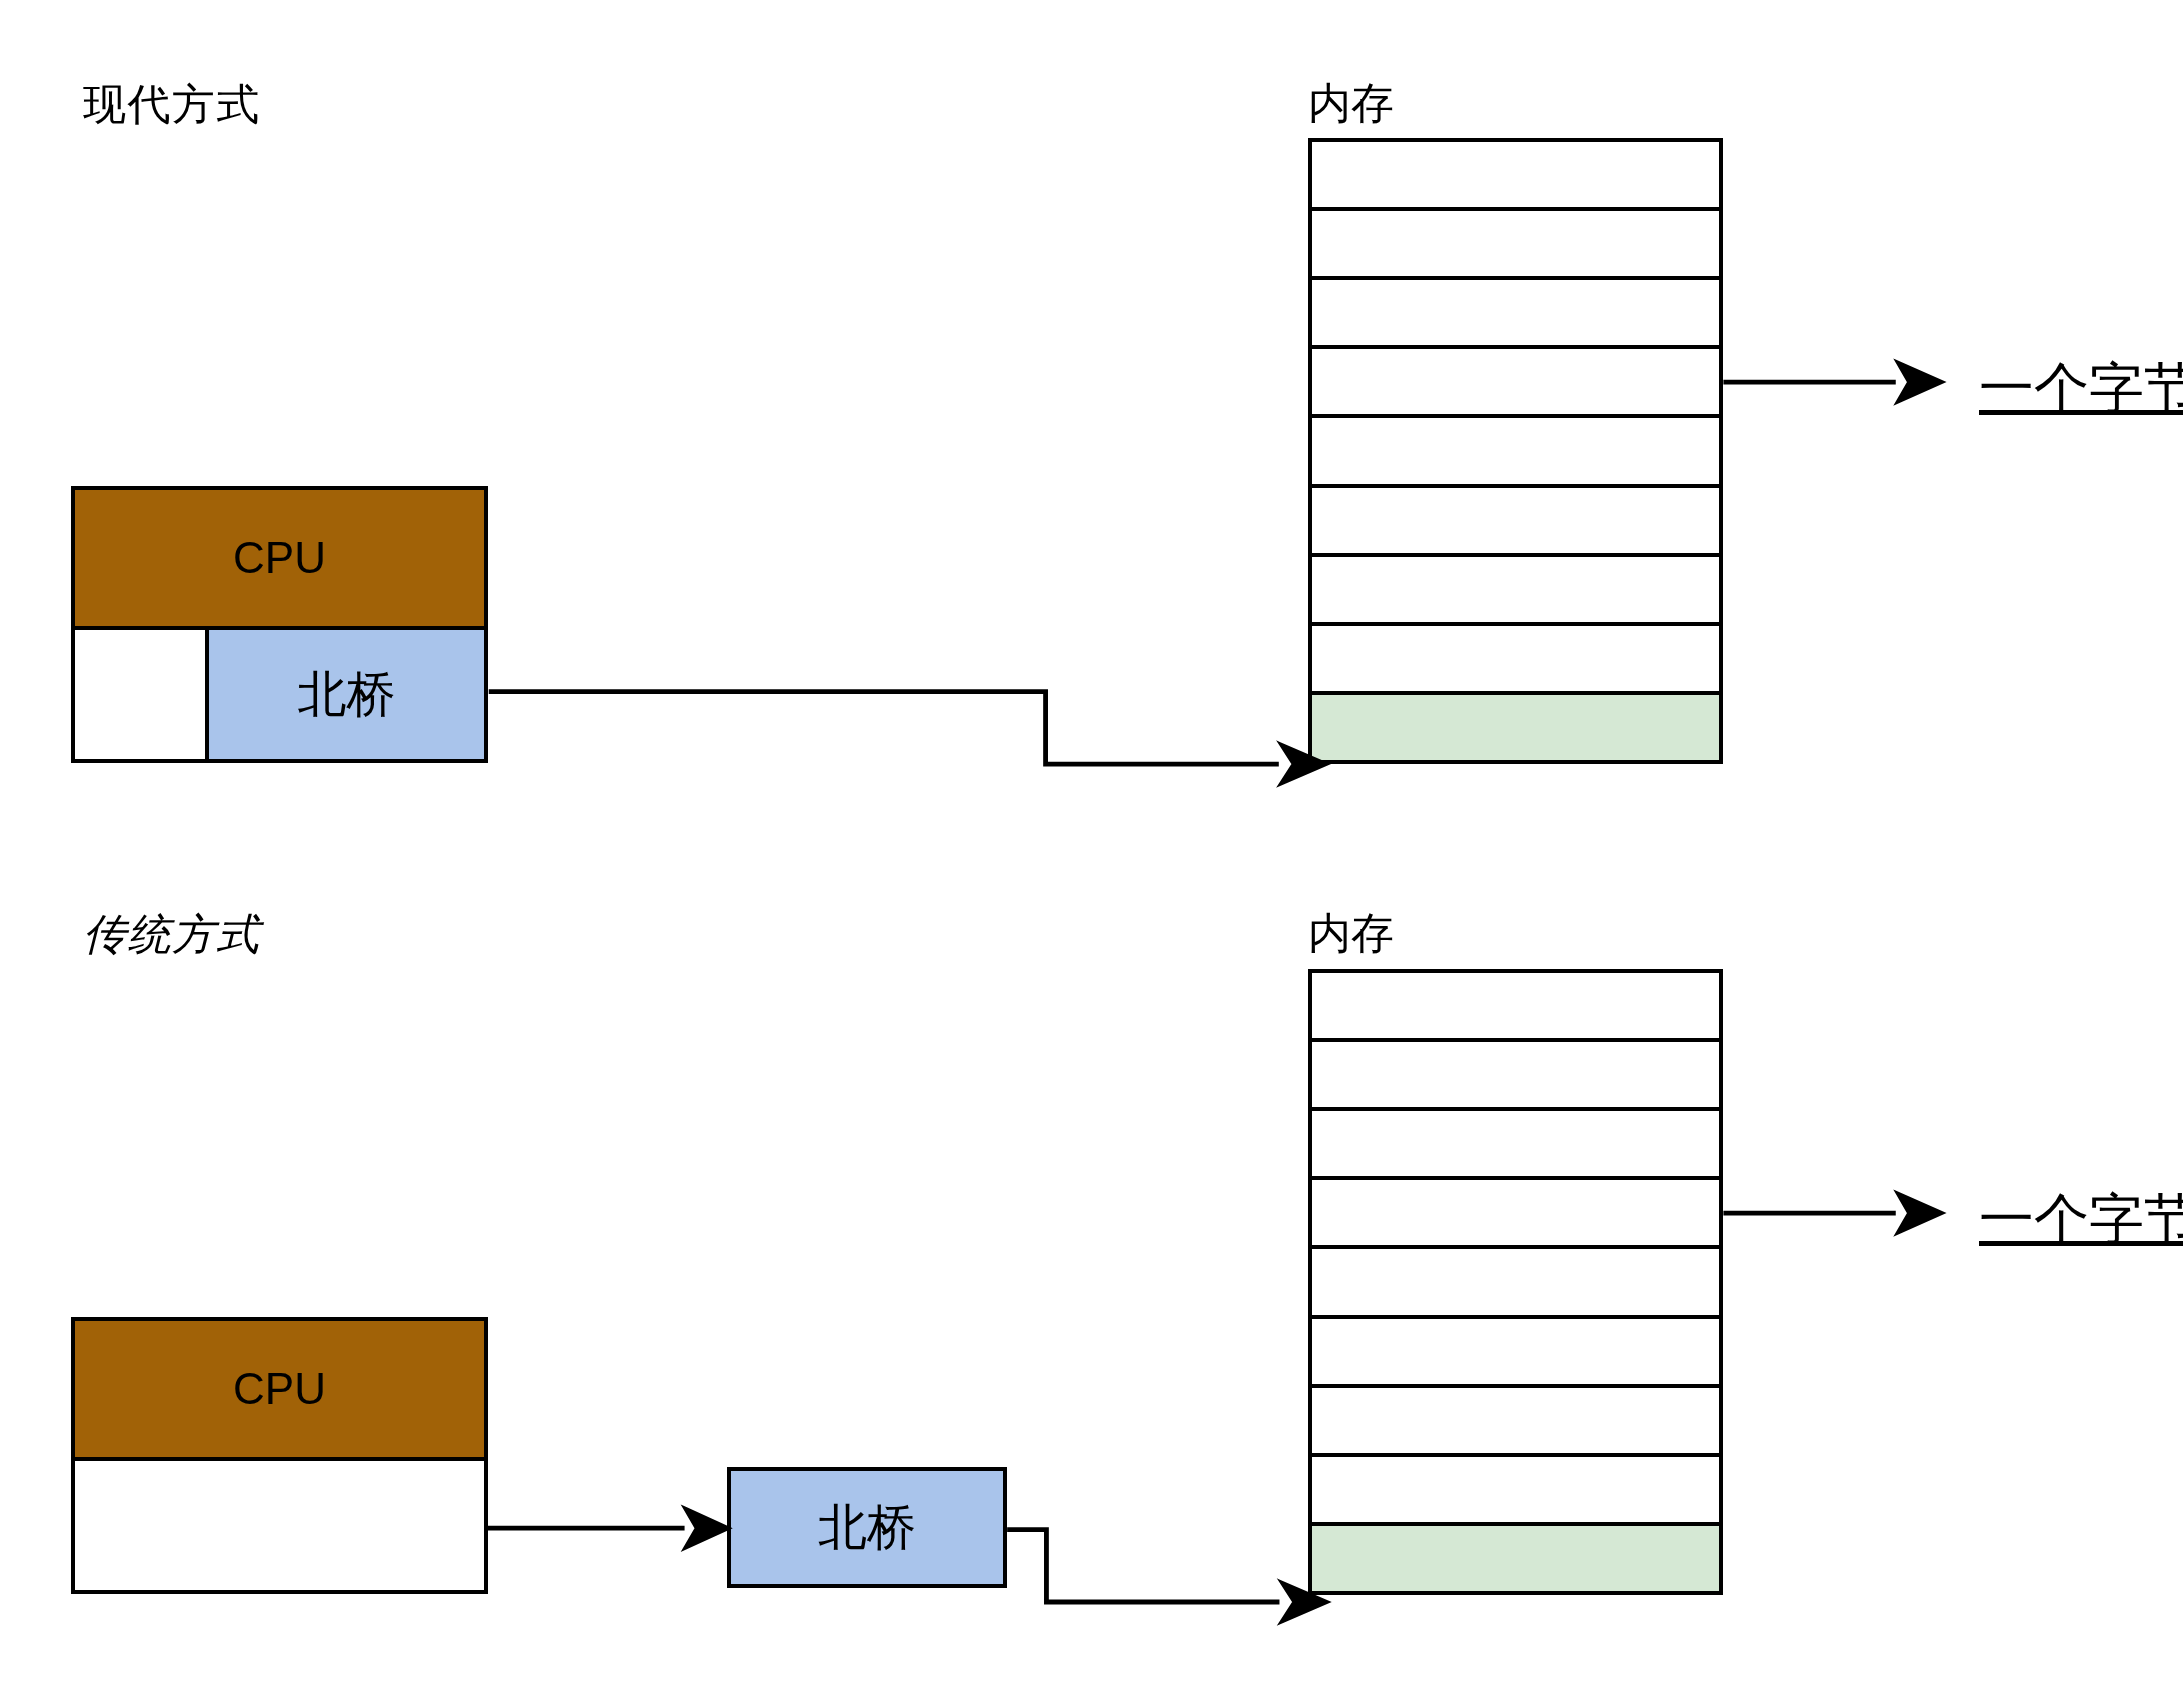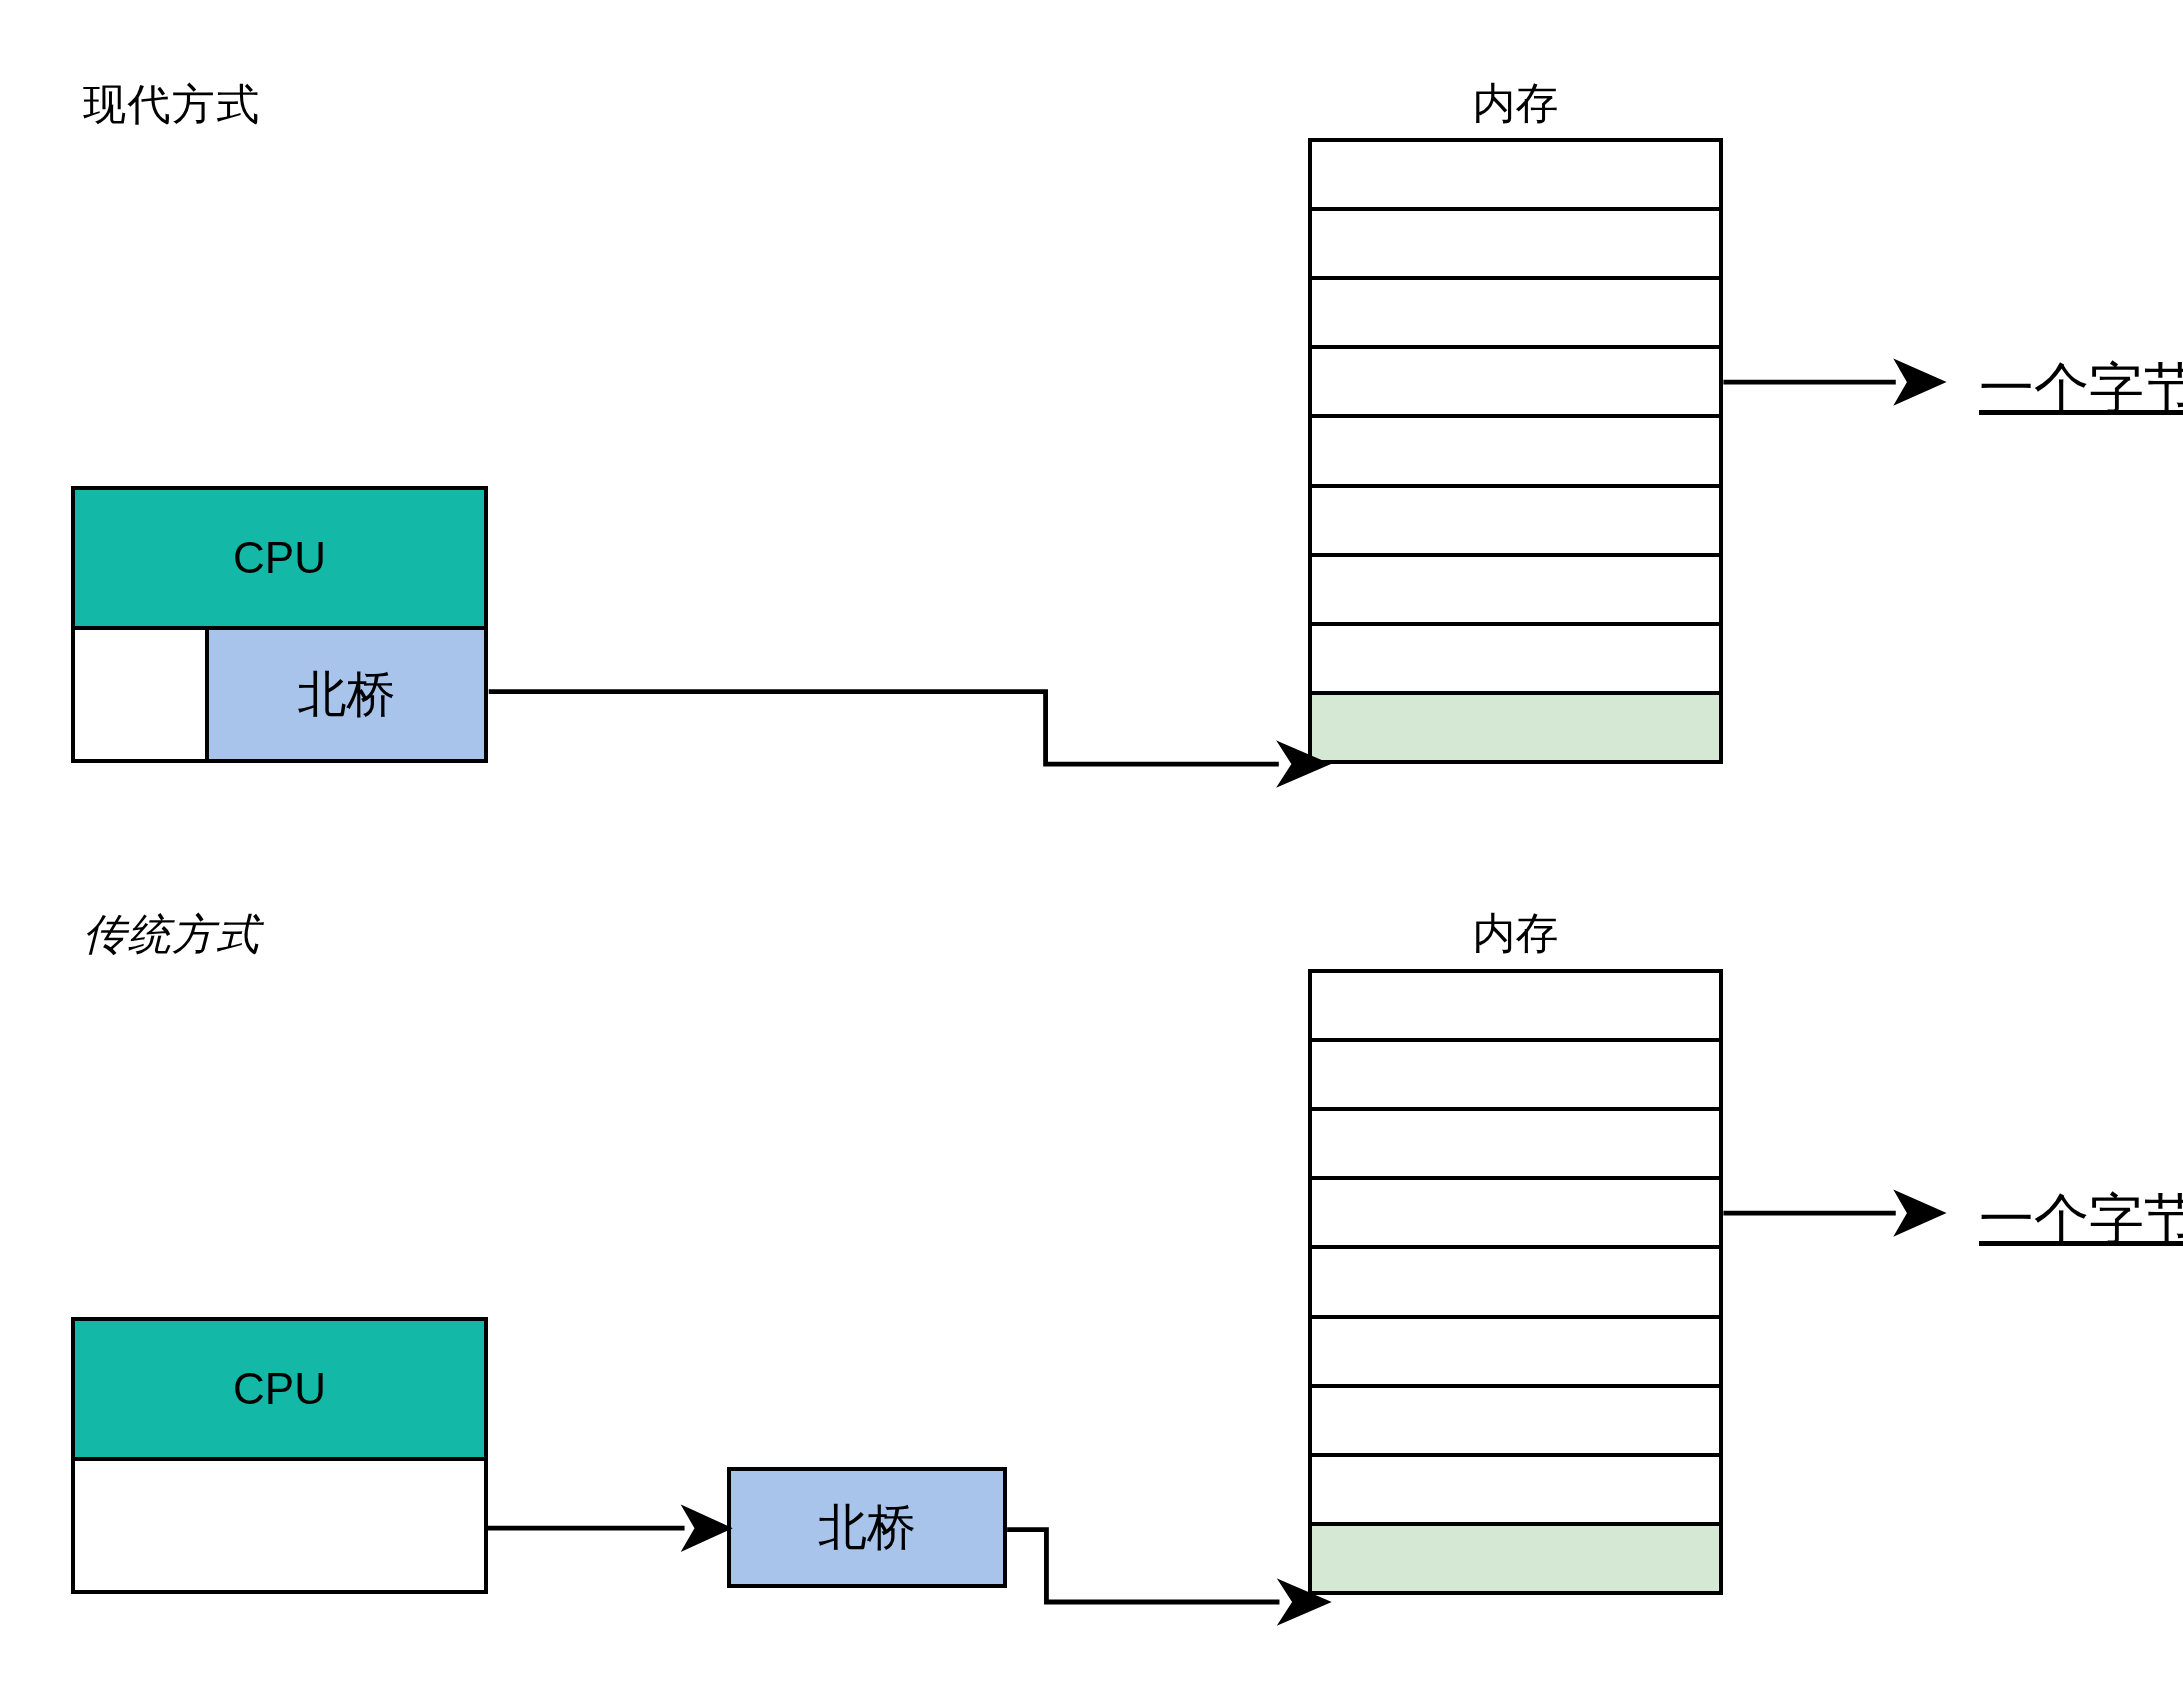--- a/index.html
+++ b/index.html
@@ -29,21 +29,20 @@
     color: #000;
     white-space: nowrap;
     letter-spacing: 1.4px;
   }
 
   
   .mem-title {
     font-size: 43px;
     line-height: 1;
     white-space: nowrap;
-    text-align: center;
     width: 415px;
   }
   .mem-col {
     width: 415px;
     box-sizing: border-box;
     border: 4.2px solid #000;
     background: #ffffff;
     display: flex;
     flex-direction: column;
   }
@@ -59,21 +58,21 @@
   
   .cpu-outer {
     box-sizing: border-box;
     border: 4.2px solid #000;
     background: #ffffff;
     display: flex;
     flex-direction: column;
   }
   .cpu-band {
     box-sizing: border-box;
-    background: #14b8a6;
+    background: #a16207;
     border-bottom: 4.2px solid #000;
     display: flex;
     align-items: center;
     justify-content: center;
   }
   .cpu-lower {
     box-sizing: border-box;
     flex: 1 1 auto;
     display: flex;
     flex-direction: row;

